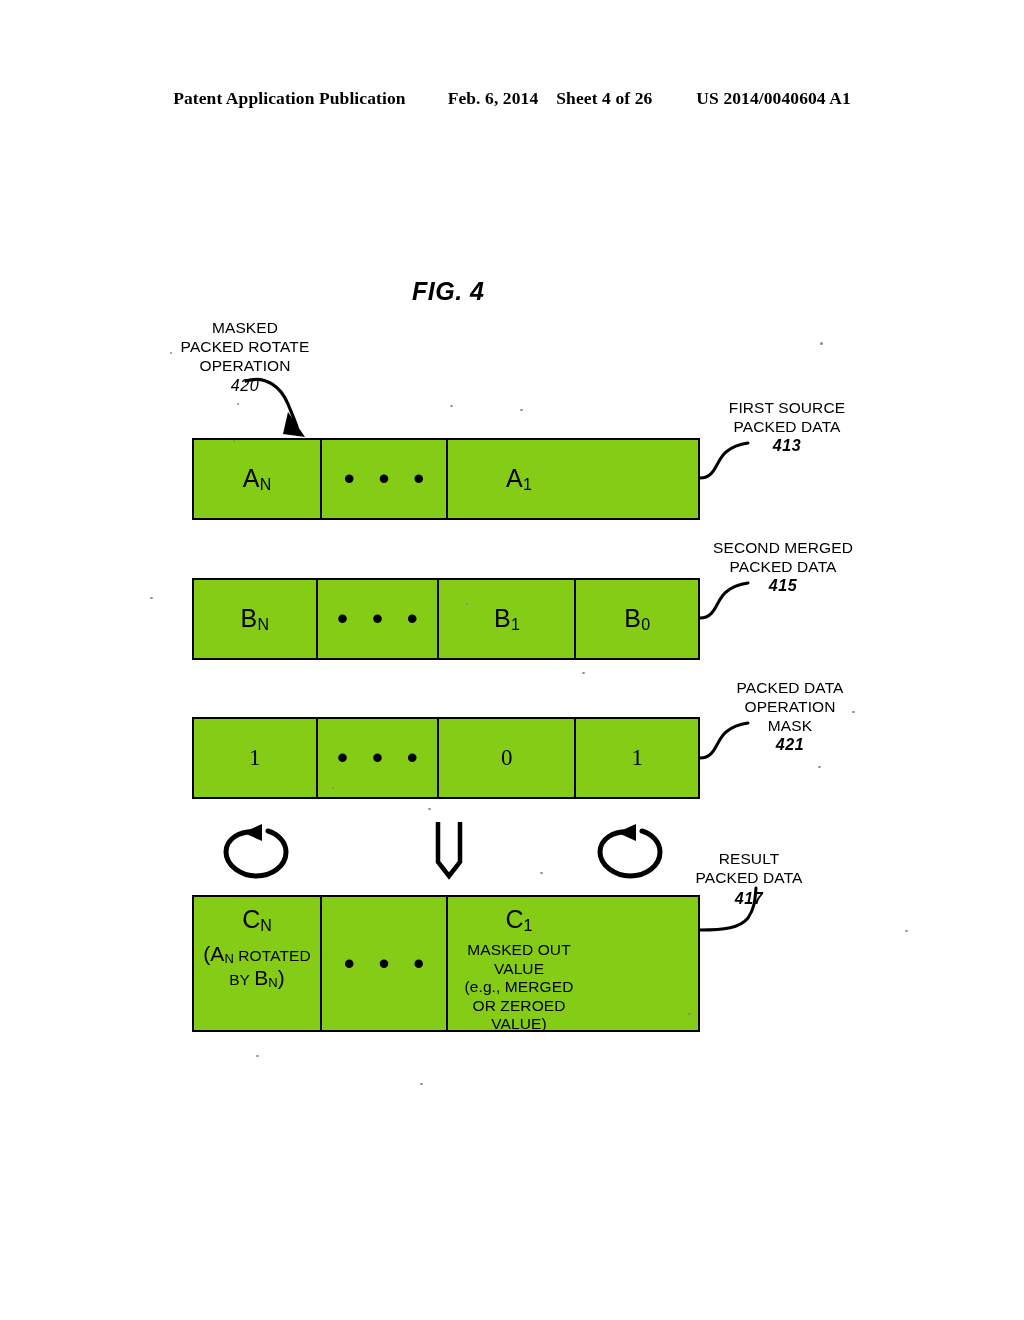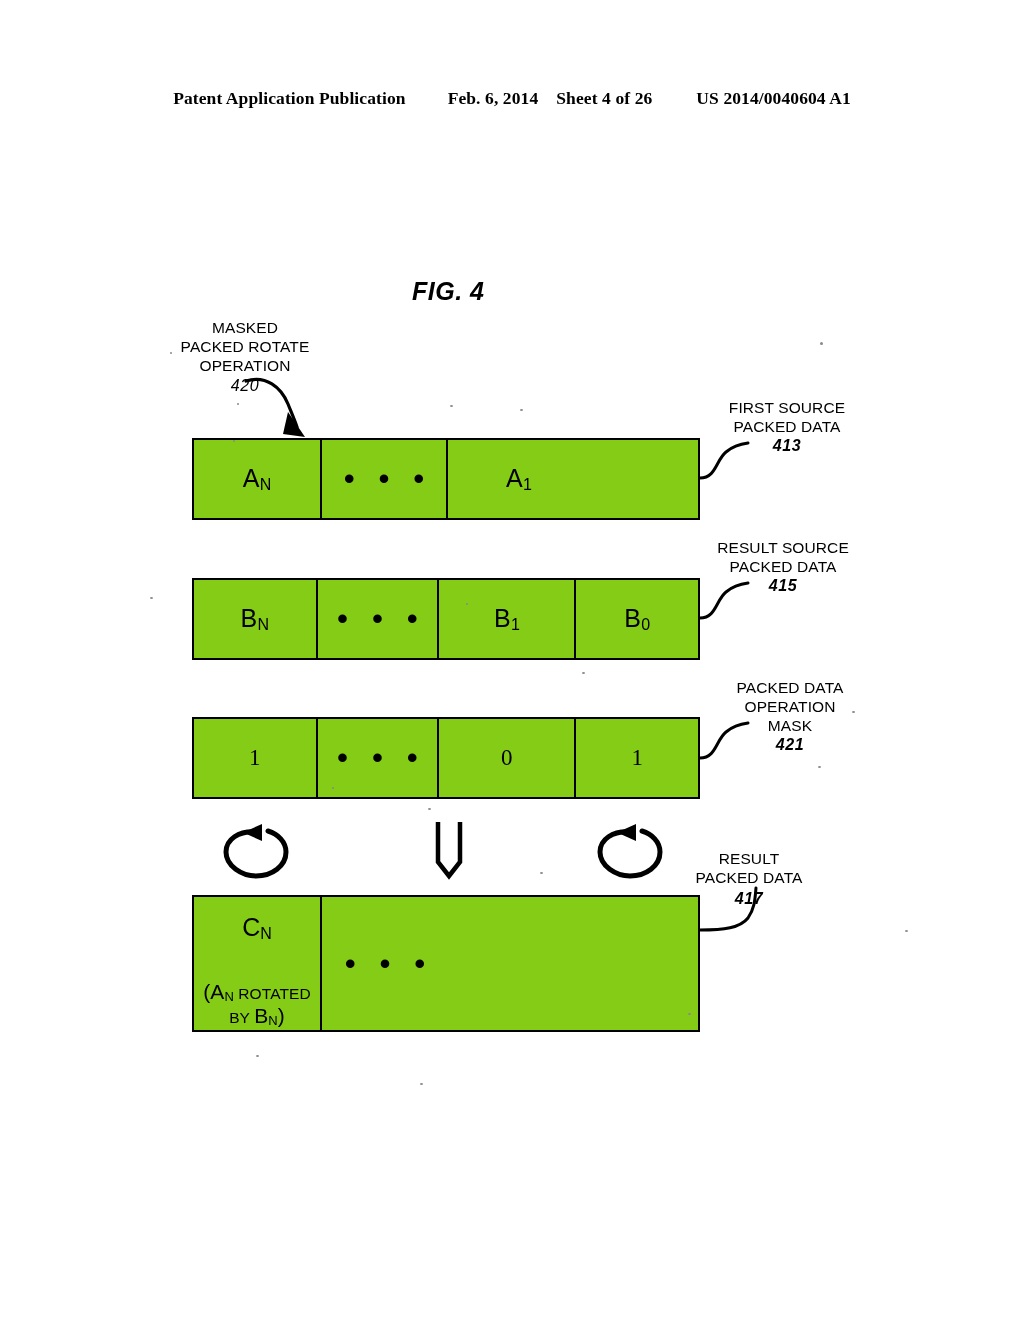--- a/index.html
+++ b/index.html
@@ -93,21 +93,21 @@
   }
   .sym{font-size:25px;letter-spacing:.3px;}
   .sym sub{font-size:16px;vertical-align:-3px;letter-spacing:0;}
   .maskbit{font-size:23px;font-family:"Liberation Serif", serif;}
 
   #row-first  {top:438px;height:82px;}
   #row-second {top:578px;height:82px;}
   #row-mask   {top:717px;height:82px;}
   #row-result {top:895px;height:137px;}
 
-  #row-result .cell{justify-content:space-between;padding-top:16px;}
+  #row-result .cell{justify-content:flex-start;padding-top:8px;}
   #row-result .c-dots{justify-content:center;padding-top:0;}
 
   .res-main{font-size:25px;line-height:28px;}
   .res-main sub{font-size:16px;vertical-align:-3px;}
   .res-sub{
     font-size:15.5px;
     line-height:19px;
     margin-top:4px;
     letter-spacing:.1px;
   }
@@ -207,21 +207,21 @@
   </div>
   <div class="cell c-one">
     <span class="sym"><span>B</span><sub>1</sub></span>
   </div>
   <div class="cell c-zero">
     <span class="sym"><span>B</span><sub>0</sub></span>
   </div>
 </div>
 
 <div class="callout" id="callout-415">
-  <span>RESULT SOURCE</span><br>
+  <span>SECOND MERGED</span><br>
   <span>PACKED DATA</span>
   <span class="ref">415</span>
 </div>
 
 <div class="reg-row" id="row-mask">
   <div class="cell c-wide">
     <span class="maskbit">1</span>
   </div>
   <div class="cell c-dots">
     <span class="dots">• • •</span>
@@ -268,20 +268,30 @@
     <span class="res-sub">
       <span class="big">(A</span><sub>N</sub><span> ROTATED</span><br>
       <span>BY </span><span class="big">B</span><sub>N</sub><span class="big">)</span>
     </span>
   </div>
 
   <div class="cell c-dots">
     <span class="dots">• • •</span>
   </div>
 
+  <div class="cell c-one">
+    <span class="res-main"><span>C</span><sub>1</sub></span>
+    <span class="res-note">
+      <span>MASKED OUT</span><br>
+      <span>VALUE</span><br>
+      <span>(e.g., MERGED</span><br>
+      <span>OR ZEROED</span><br>
+      <span>VALUE)</span>
+    </span>
+  </div>
 
 </div>
 
 <div class="callout" id="callout-417">
   <span>RESULT</span><br>
   <span>PACKED DATA</span>
   <span class="ref">417</span>
 </div>
 
 <svg class="overlay" viewBox="0 0 1024 1320">

